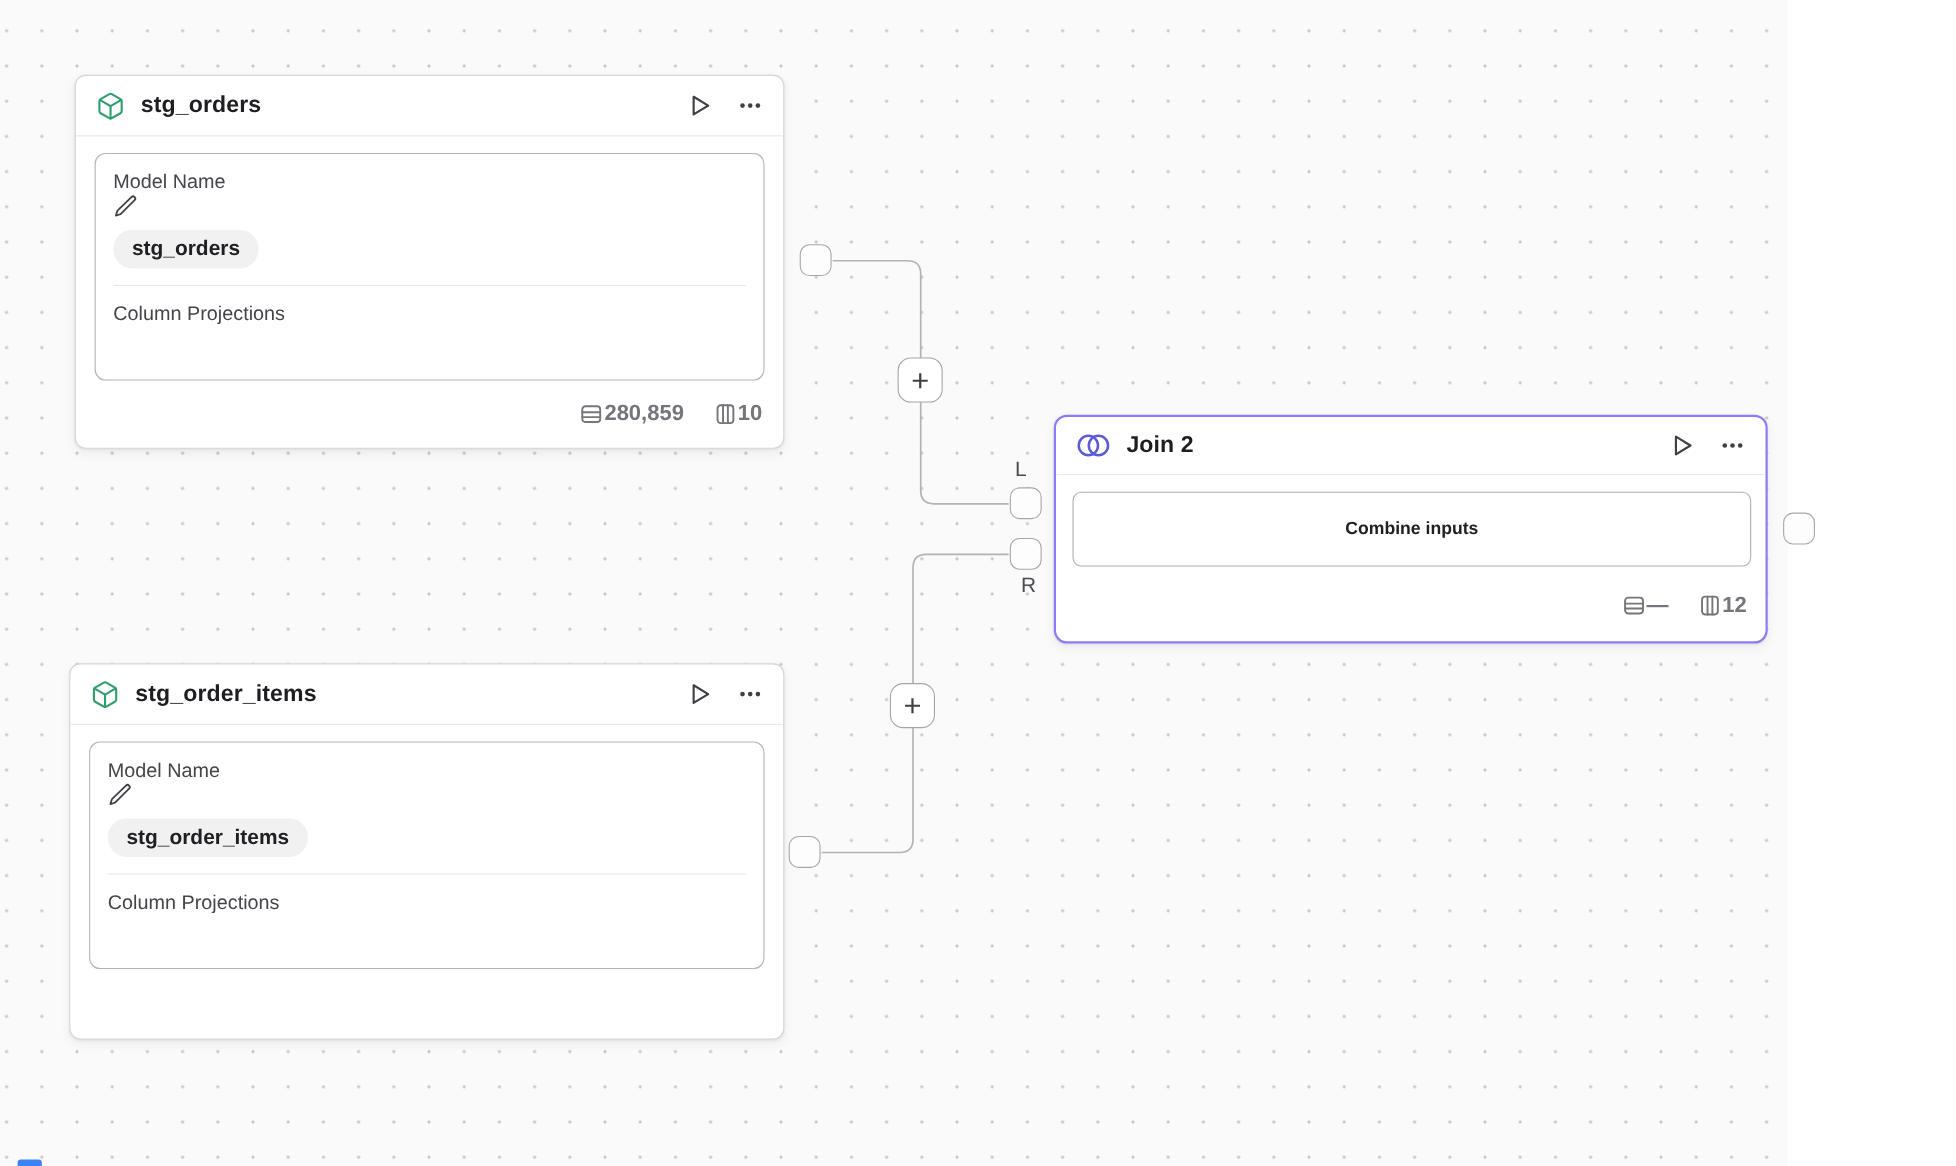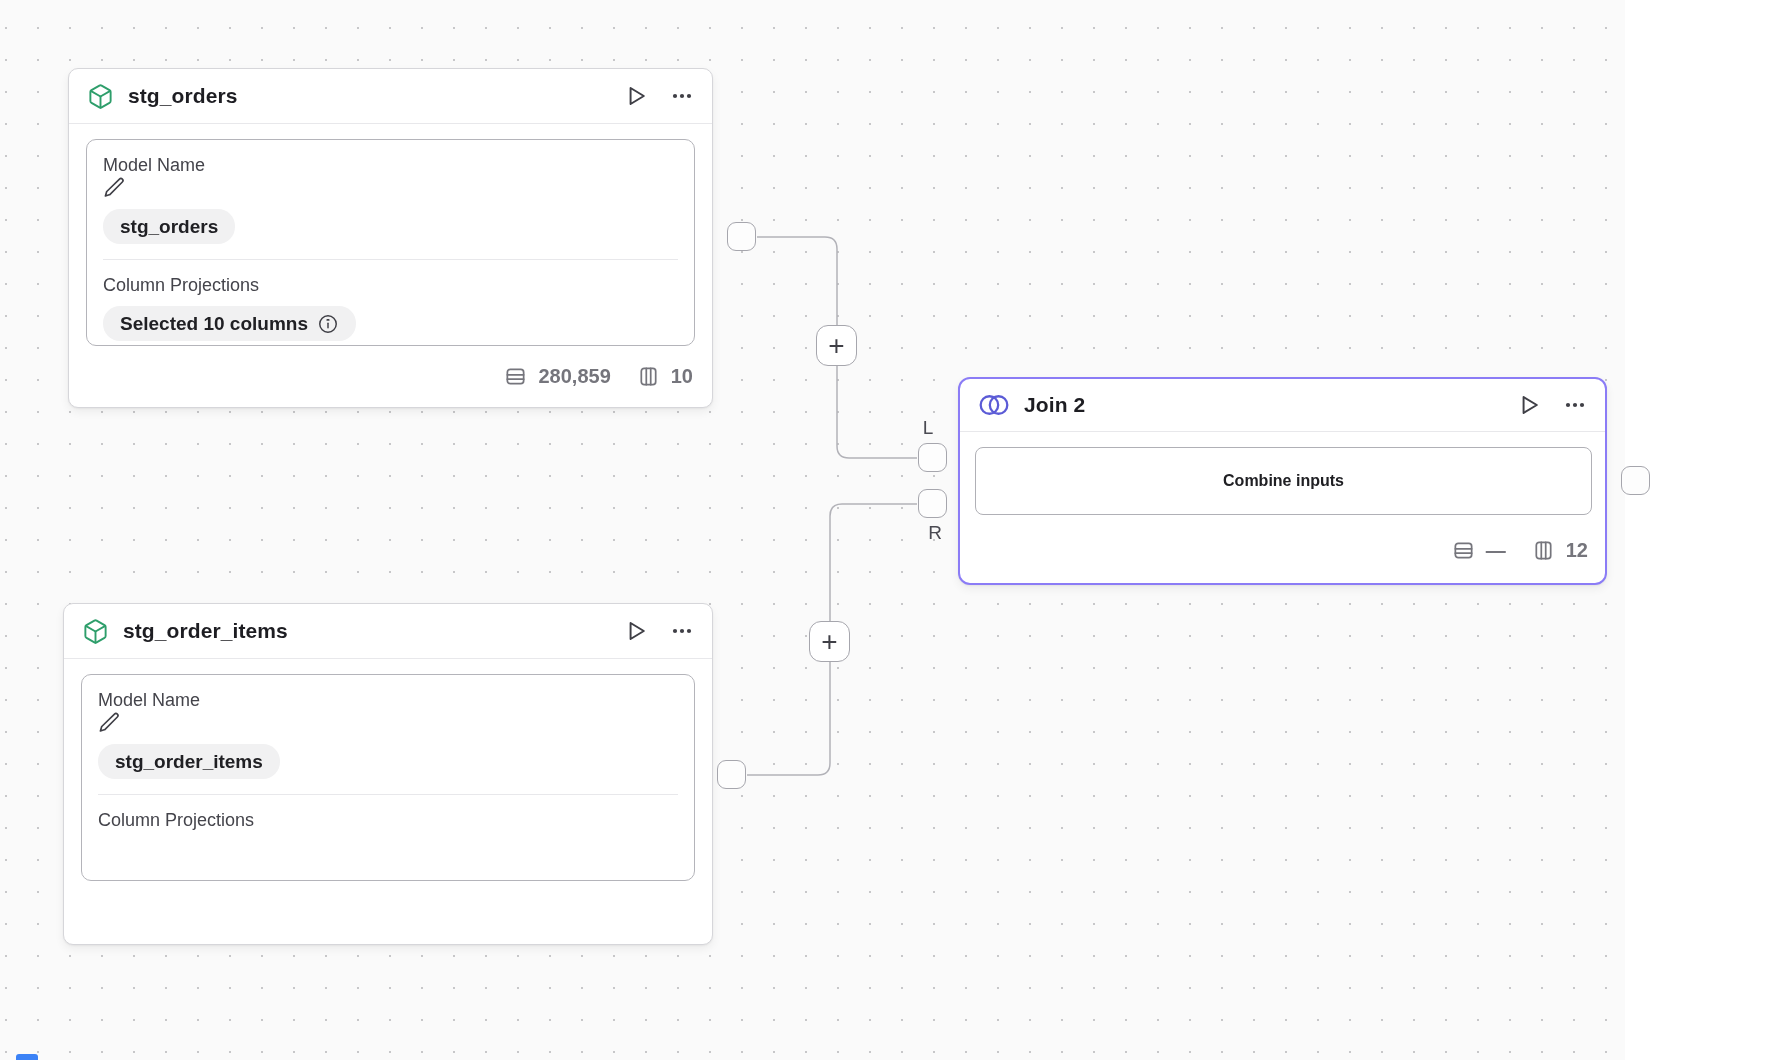--- a/index.html
+++ b/index.html
@@ -53,21 +53,21 @@
     font-size:19px;font-weight:600;color:#202024;line-height:23px;white-space:nowrap;
   }
   .card-divider{border:none;border-top:1px solid #e8e8eb;margin:15px 0 14px 0;}
 
   .node-footer{
     position:absolute;left:0;right:0;bottom:0;height:62px;
     display:flex;align-items:center;justify-content:flex-end;gap:26px;
     padding-right:19px;box-sizing:border-box;
     color:#75757c;font-size:20px;font-weight:600;
   }
-  .stat{display:flex;align-items:flex-end;gap:11px;}
+  .stat{display:flex;align-items:flex-end;}
 
   
   .node.join{border:2px solid #8b7cf6;border-radius:12px;}
   .node.join .node-header{height:53px;}
   .join-body{
     position:absolute;left:15px;right:13px;top:68px;height:68px;
     border:1.3px solid #b0b0b6;border-radius:8px;box-sizing:border-box;
     display:flex;align-items:center;justify-content:center;
     font-size:16px;font-weight:600;color:#202024;background:#fff;cursor:pointer;
   }
@@ -136,30 +136,20 @@
           <svg width="23" height="23" viewBox="0 0 24 24" fill="none" stroke="currentColor" stroke-width="1.7" stroke-linejoin="round" stroke-linecap="round">
             <path d="M17.2 3.3a2.1 2.1 0 0 1 3 3L7.4 19.1a2 2 0 0 1-.9.5l-4 1.2 1.2-4a2 2 0 0 1 .5-.9Z"></path>
           </svg>
         </span>
       </div>
       <span class="pill">
         <span>stg_orders</span>
       </span>
       <hr class="card-divider">
       <div class="field-label">Column Projections</div>
-      <span class="pill">
-        <span>Selected 10 columns</span>
-        <span class="icon dark-ic">
-          <svg width="22" height="22" viewBox="0 0 24 24" fill="none" stroke="currentColor" stroke-width="1.6" stroke-linecap="round">
-            <circle cx="12" cy="12" r="9"></circle>
-              <path d="M12 11.2v5"></path>
-              <path d="M11.2 7.6h1.6" stroke-width="1.9"></path>
-          </svg>
-        </span>
-      </span>
     </div>
 
     <div class="node-footer">
       <span class="stat">
         <span class="icon gray-ic">
           <svg width="23" height="23" viewBox="0 0 24 24" fill="none" stroke="currentColor" stroke-width="1.8" stroke-linecap="round">
             <rect x="3.5" y="4.5" width="17" height="15" rx="3"></rect>
               <path d="M3.5 10.2h17M3.5 14.8h17"></path>
           </svg>
         </span>

